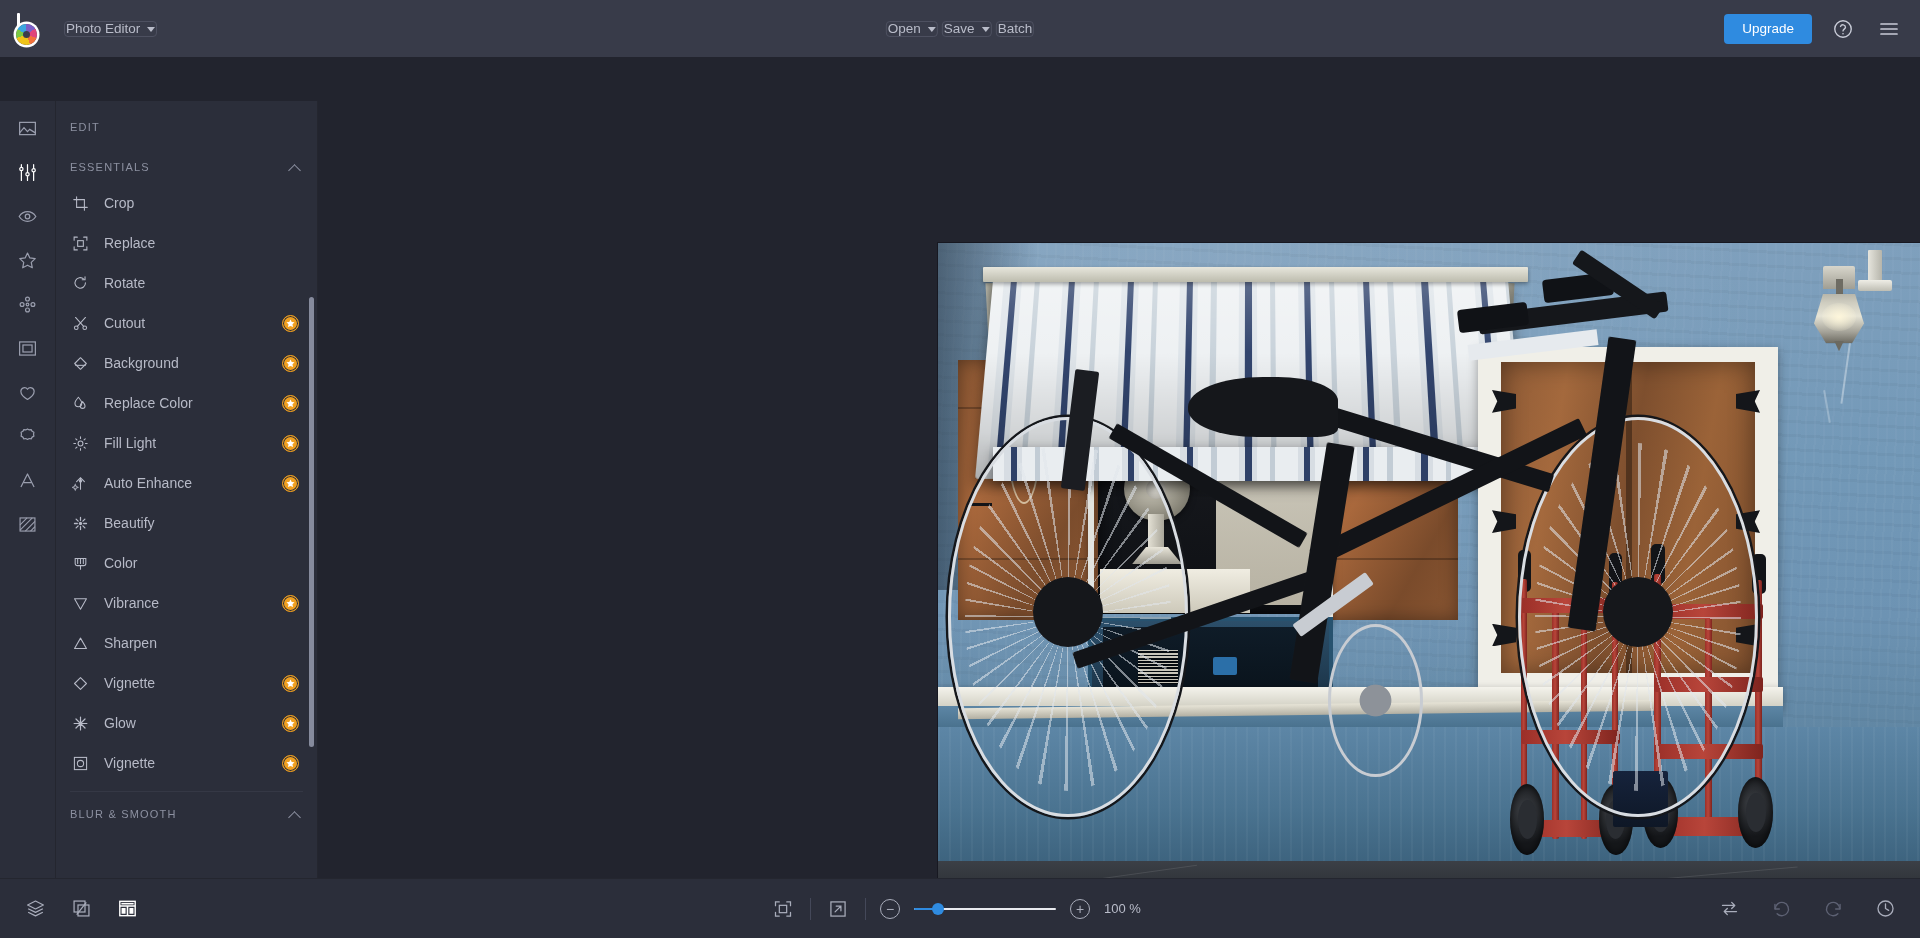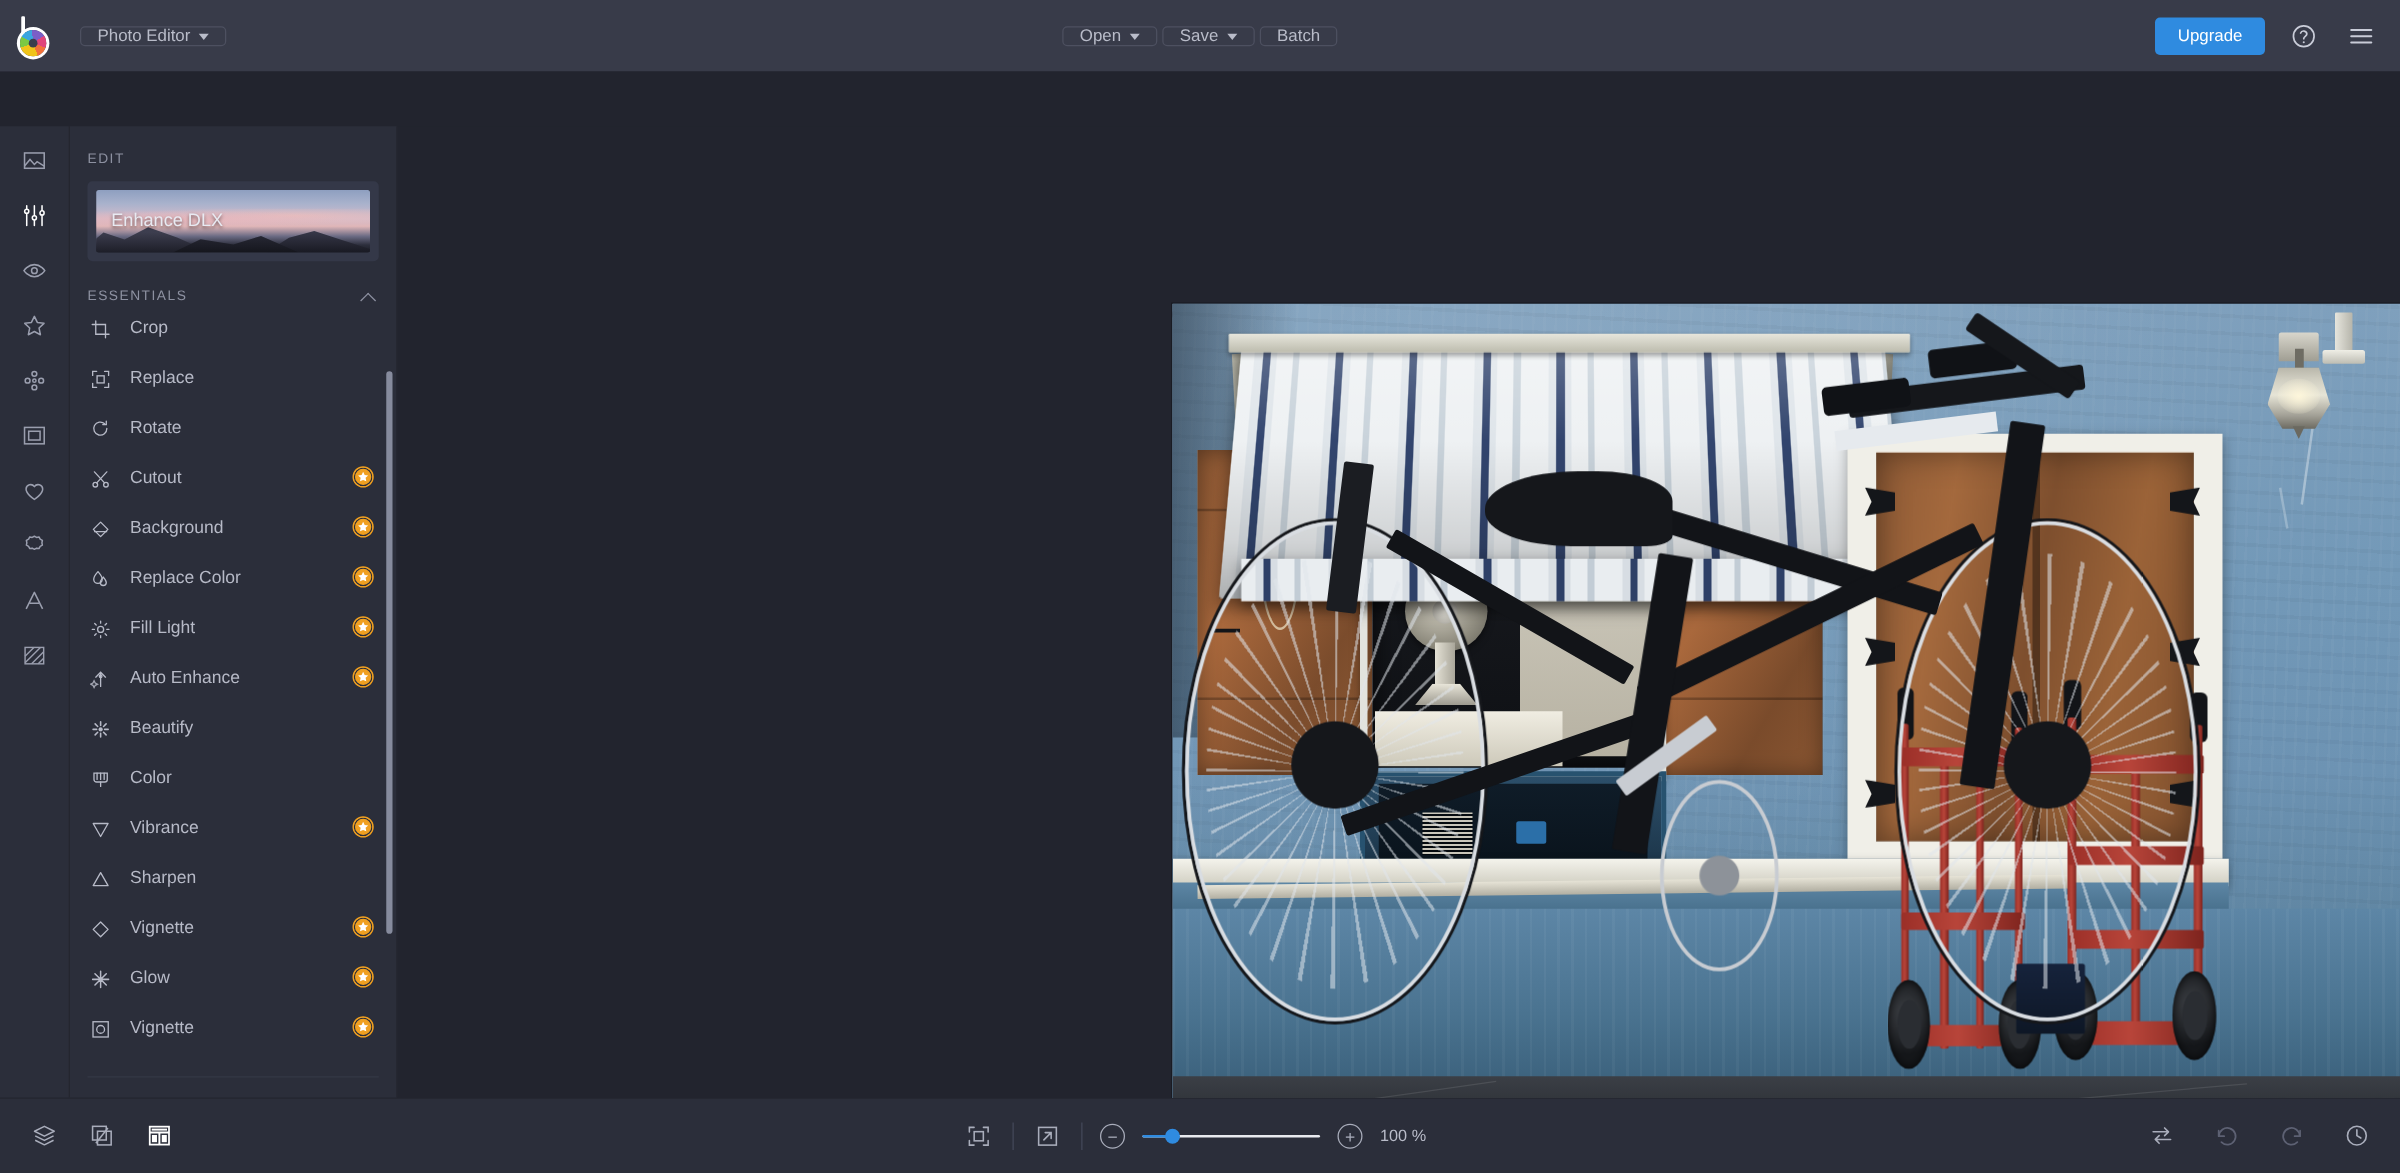--- a/index.html
+++ b/index.html
@@ -51,21 +51,21 @@
     border-radius:50%; background:#3b3d4c;
   }
 
   .hdr-btn {
     height: 16px;
     border: 1px solid #4d5060;
     border-radius: 4px;
     color: #b9bcc9;
     font-size: 13.5px;
     display: inline-flex; align-items: center; gap: 7px;
-    padding: 0 13px;
+    padding: 0 1px;
     background: transparent;
     cursor: pointer;
     white-space: nowrap;
   }
   .app-switch { margin-left: 8px; }
   .caret {
     width: 0; height: 0;
     border-left: 4.5px solid transparent;
     border-right: 4.5px solid transparent;
     border-top: 5px solid #b9bcc9;
@@ -181,21 +181,21 @@
   }
   .chev-up {
     width: 9px; height: 9px;
     border-left: 1.5px solid #8d91a1;
     border-top: 1.5px solid #8d91a1;
     transform: rotate(45deg);
     position: relative; top: 2px;
   }
 
   .tool-row {
-    display: flex; align-items: flex-start;
+    display: flex; align-items: center;
     height: 40px; padding: 0 18px 0 14px;
     cursor: pointer; color: #b7bac7;
     gap: 14px;
   }
   .tool-ico {
     width: 20px; height: 20px; min-width: 20px;
     display: flex; align-items: center; justify-content: center;
     color: #b7bac7;
   }
   .tool-label { font-size: 14px; flex: 1; }
@@ -647,29 +647,20 @@
           <path d="M3.5 12.5L11.5 4.5M3.5 18.5L17.5 4.5M9.5 19.5L20.5 8.5M15.5 19.5L20.5 14.5"></path>
         </svg>
       </div>
     </div>
 
     <div class="panel">
       <div class="panel-scroll">
 
         <div class="panel-title">EDIT</div>
 
-        <div class="hero-card">
-          <div class="hero-thumb">
-            <div class="cloudy"></div>
-            <div class="mt-a"></div>
-              <div class="mt-c"></div>
-              <div class="mt-b"></div>
-            <div class="hero-label">Enhance DLX</div>
-          </div>
-        </div>
 
         <div class="section-head">
           <span>ESSENTIALS</span>
           <span class="chev-up"></span>
         </div>
 
         <div class="tool-row">
           <span class="tool-ico">
             <svg width="17" height="17" viewBox="0 0 24 24" fill="none" stroke="currentColor" stroke-width="1.5" stroke-linecap="round">
               <path d="M6.5 2.5v15h15M2.5 6.5h15v15"></path>

